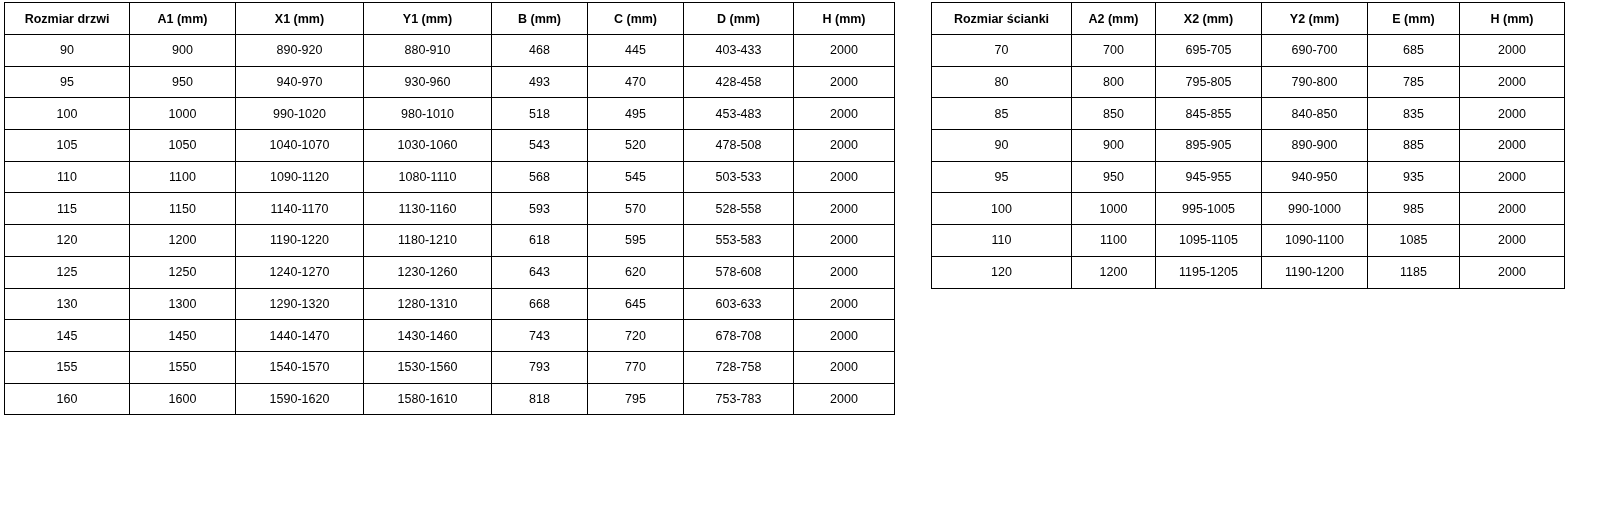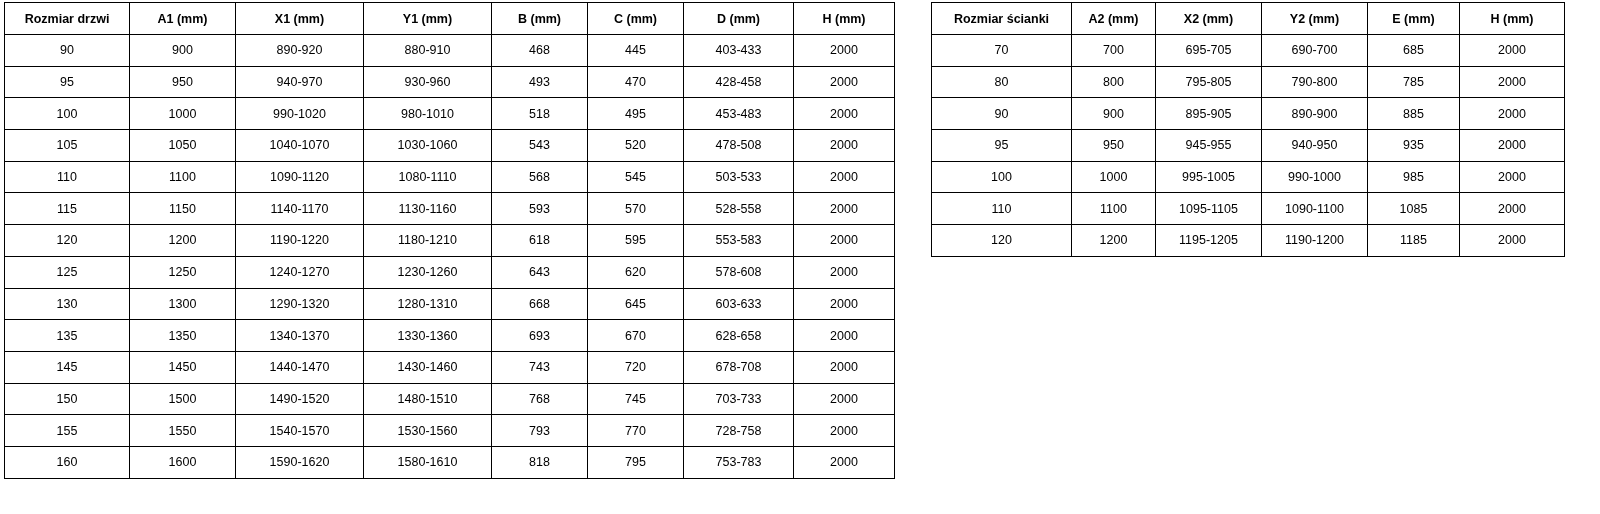--- a/index.html
+++ b/index.html
@@ -184,47 +184,27 @@
         <td>130</td>
         <td>1300</td>
         <td>1290-1320</td>
         <td>1280-1310</td>
         <td>668</td>
         <td>645</td>
         <td>603-633</td>
         <td>2000</td>
       </tr>
       <tr>
-        <td>135</td>
-        <td>1350</td>
-        <td>1340-1370</td>
-        <td>1330-1360</td>
-        <td>693</td>
-        <td>670</td>
-        <td>628-658</td>
-        <td>2000</td>
-      </tr>
-      <tr>
         <td>145</td>
         <td>1450</td>
         <td>1440-1470</td>
         <td>1430-1460</td>
         <td>743</td>
         <td>720</td>
         <td>678-708</td>
-        <td>2000</td>
-      </tr>
-      <tr>
-        <td>150</td>
-        <td>1500</td>
-        <td>1490-1520</td>
-        <td>1480-1510</td>
-        <td>768</td>
-        <td>745</td>
-        <td>703-733</td>
         <td>2000</td>
       </tr>
       <tr>
         <td>155</td>
         <td>1550</td>
         <td>1540-1570</td>
         <td>1530-1560</td>
         <td>793</td>
         <td>770</td>
         <td>728-758</td>
@@ -273,20 +253,28 @@
       </tr>
       <tr>
         <td>80</td>
         <td>800</td>
         <td>795-805</td>
         <td>790-800</td>
         <td>785</td>
         <td>2000</td>
       </tr>
       <tr>
+        <td>85</td>
+        <td>850</td>
+        <td>845-855</td>
+        <td>840-850</td>
+        <td>835</td>
+        <td>2000</td>
+      </tr>
+      <tr>
         <td>90</td>
         <td>900</td>
         <td>895-905</td>
         <td>890-900</td>
         <td>885</td>
         <td>2000</td>
       </tr>
       <tr>
         <td>95</td>
         <td>950</td>

